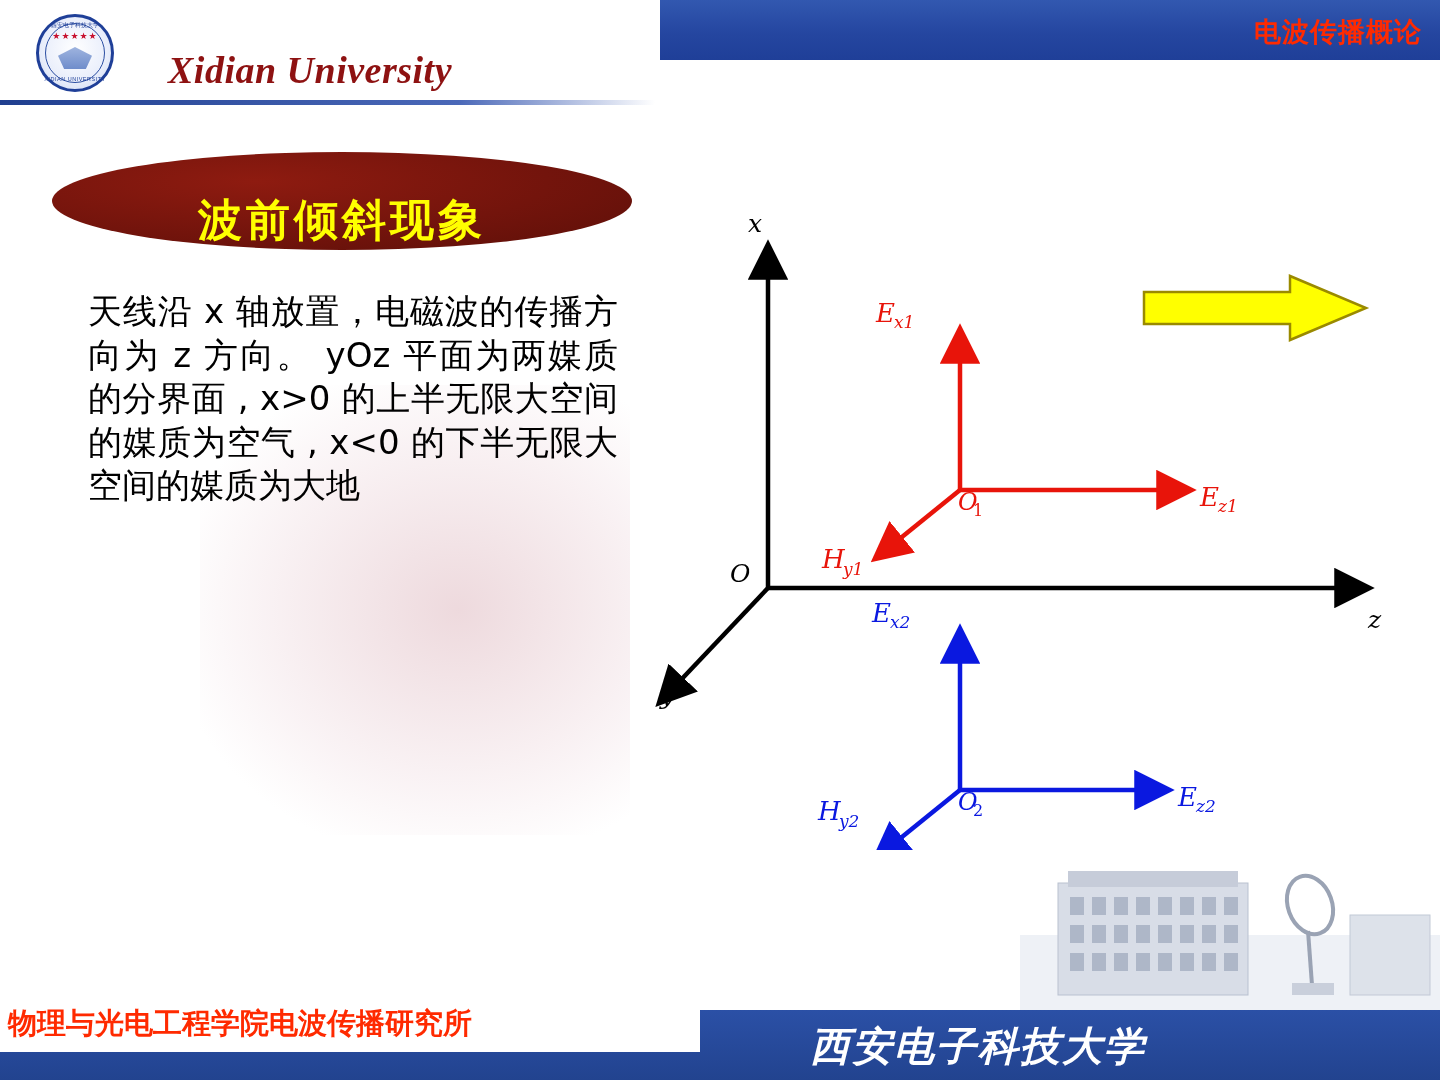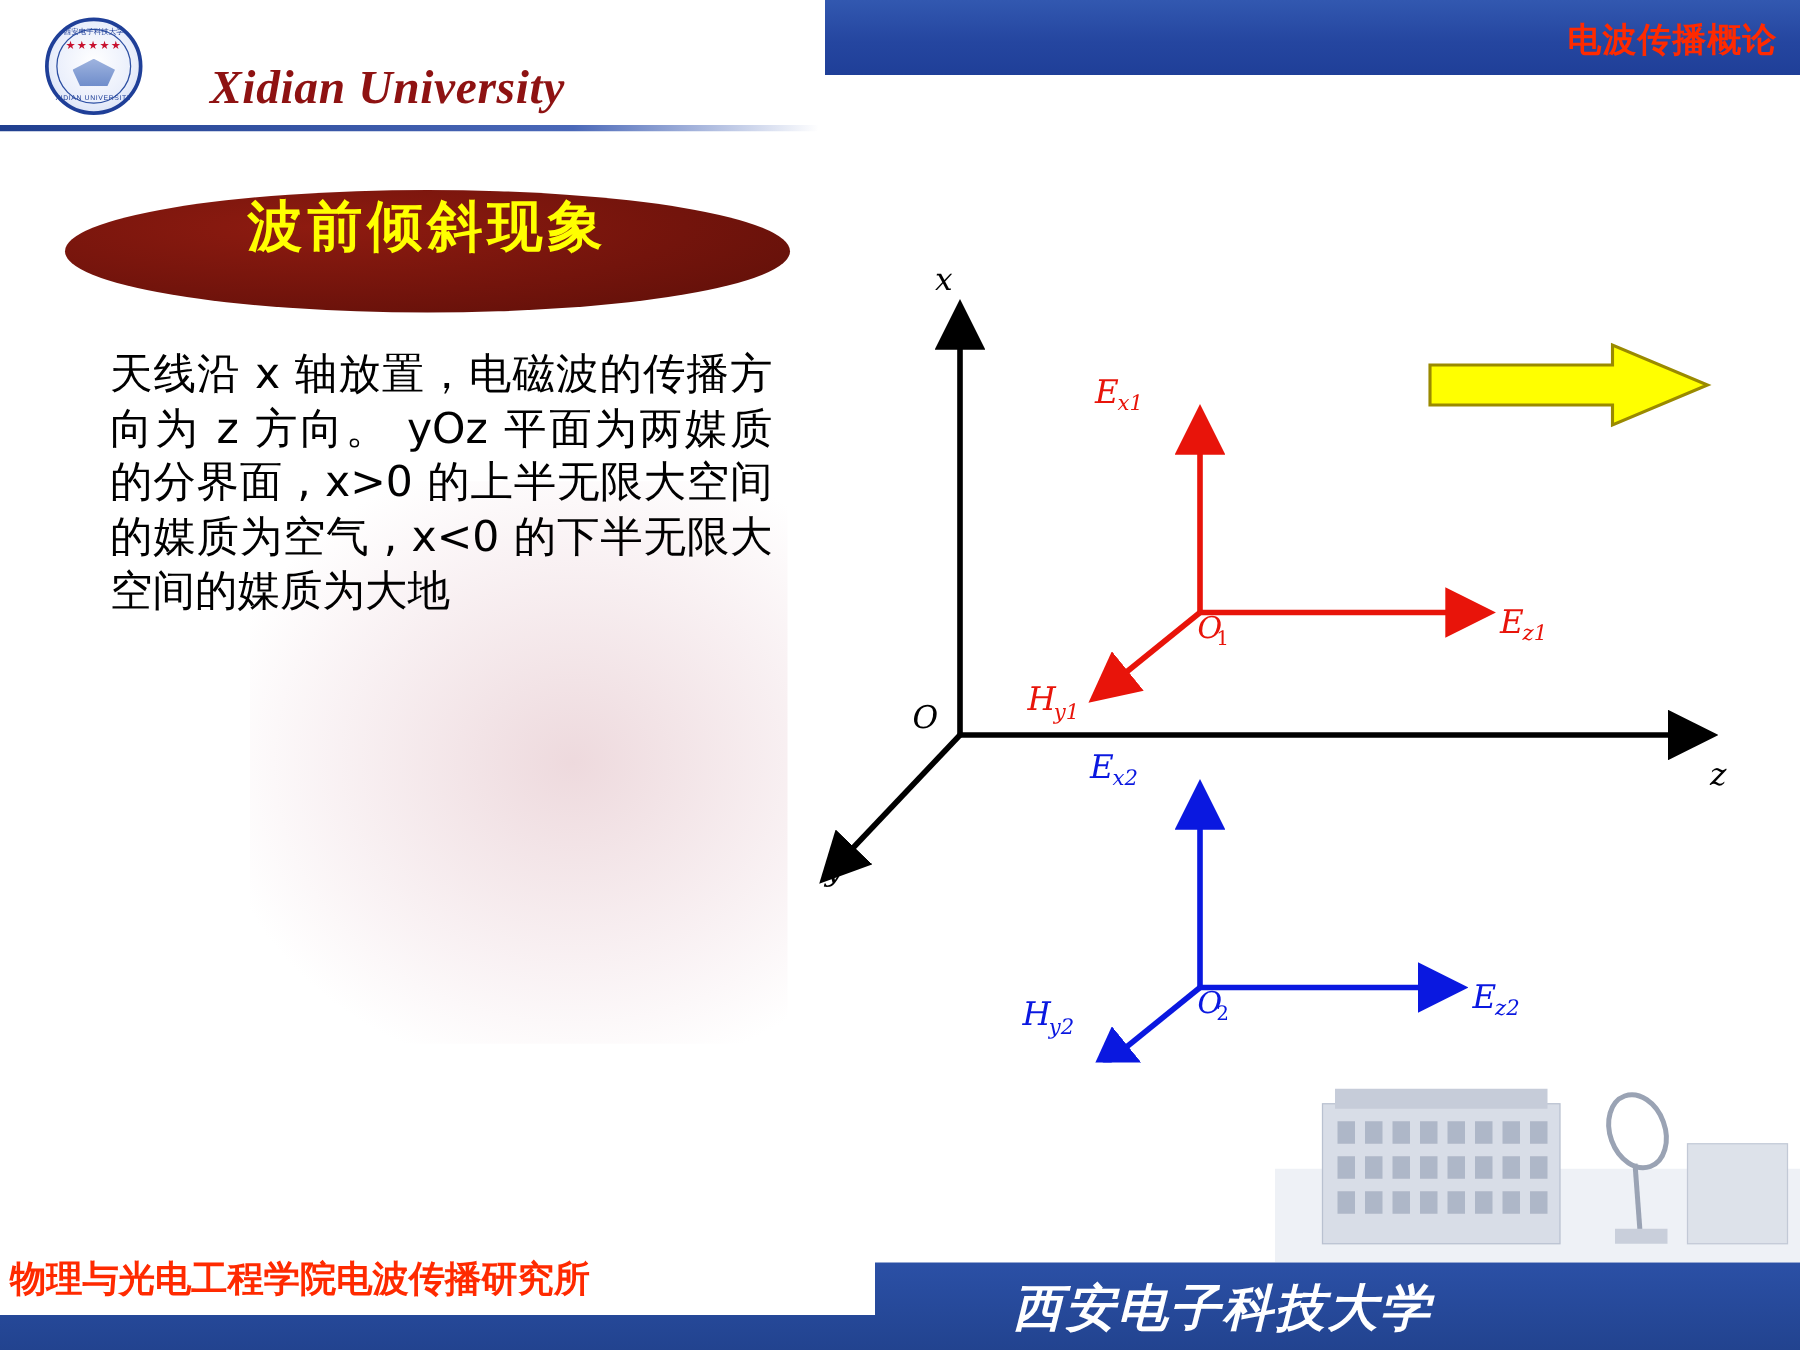--- a/index.html
+++ b/index.html
@@ -123,21 +123,21 @@
   
   .title-ellipse {
     position: absolute;
     left: 52px;
     top: 152px;
     width: 580px;
     height: 98px;
     border-radius: 50% / 50%;
     background: radial-gradient(ellipse at 35% 30%, #8e1b10 0%, #73140c 55%, #5c0f08 100%);
     display: flex;
-    align-items: flex-start;
+    align-items: flex-end;
     justify-content: center;
   }
   .title-ellipse-text {
     color: #ffff00;
     font-size: 44px;
     font-weight: bold;
     letter-spacing: 4px;
     font-family: "DejaVu Sans", sans-serif;
   }
 
@@ -158,21 +158,21 @@
     pointer-events: none;
   }
   .para {
     font-family: "DejaVu Sans", sans-serif;
     font-size: 34px;
     line-height: 1.28;
     color: #000000;
     text-align: justify;
     text-justify: inter-character;
     font-weight: 500;
-    margin: 0 0 0 0;
+    margin: 12px 0 0 0;
   }
   .para + .para { margin-top: 2px; }
 
   
   .diagram {
     position: absolute;
     left: 640px;
     top: 210px;
     width: 760px;
     height: 640px;

